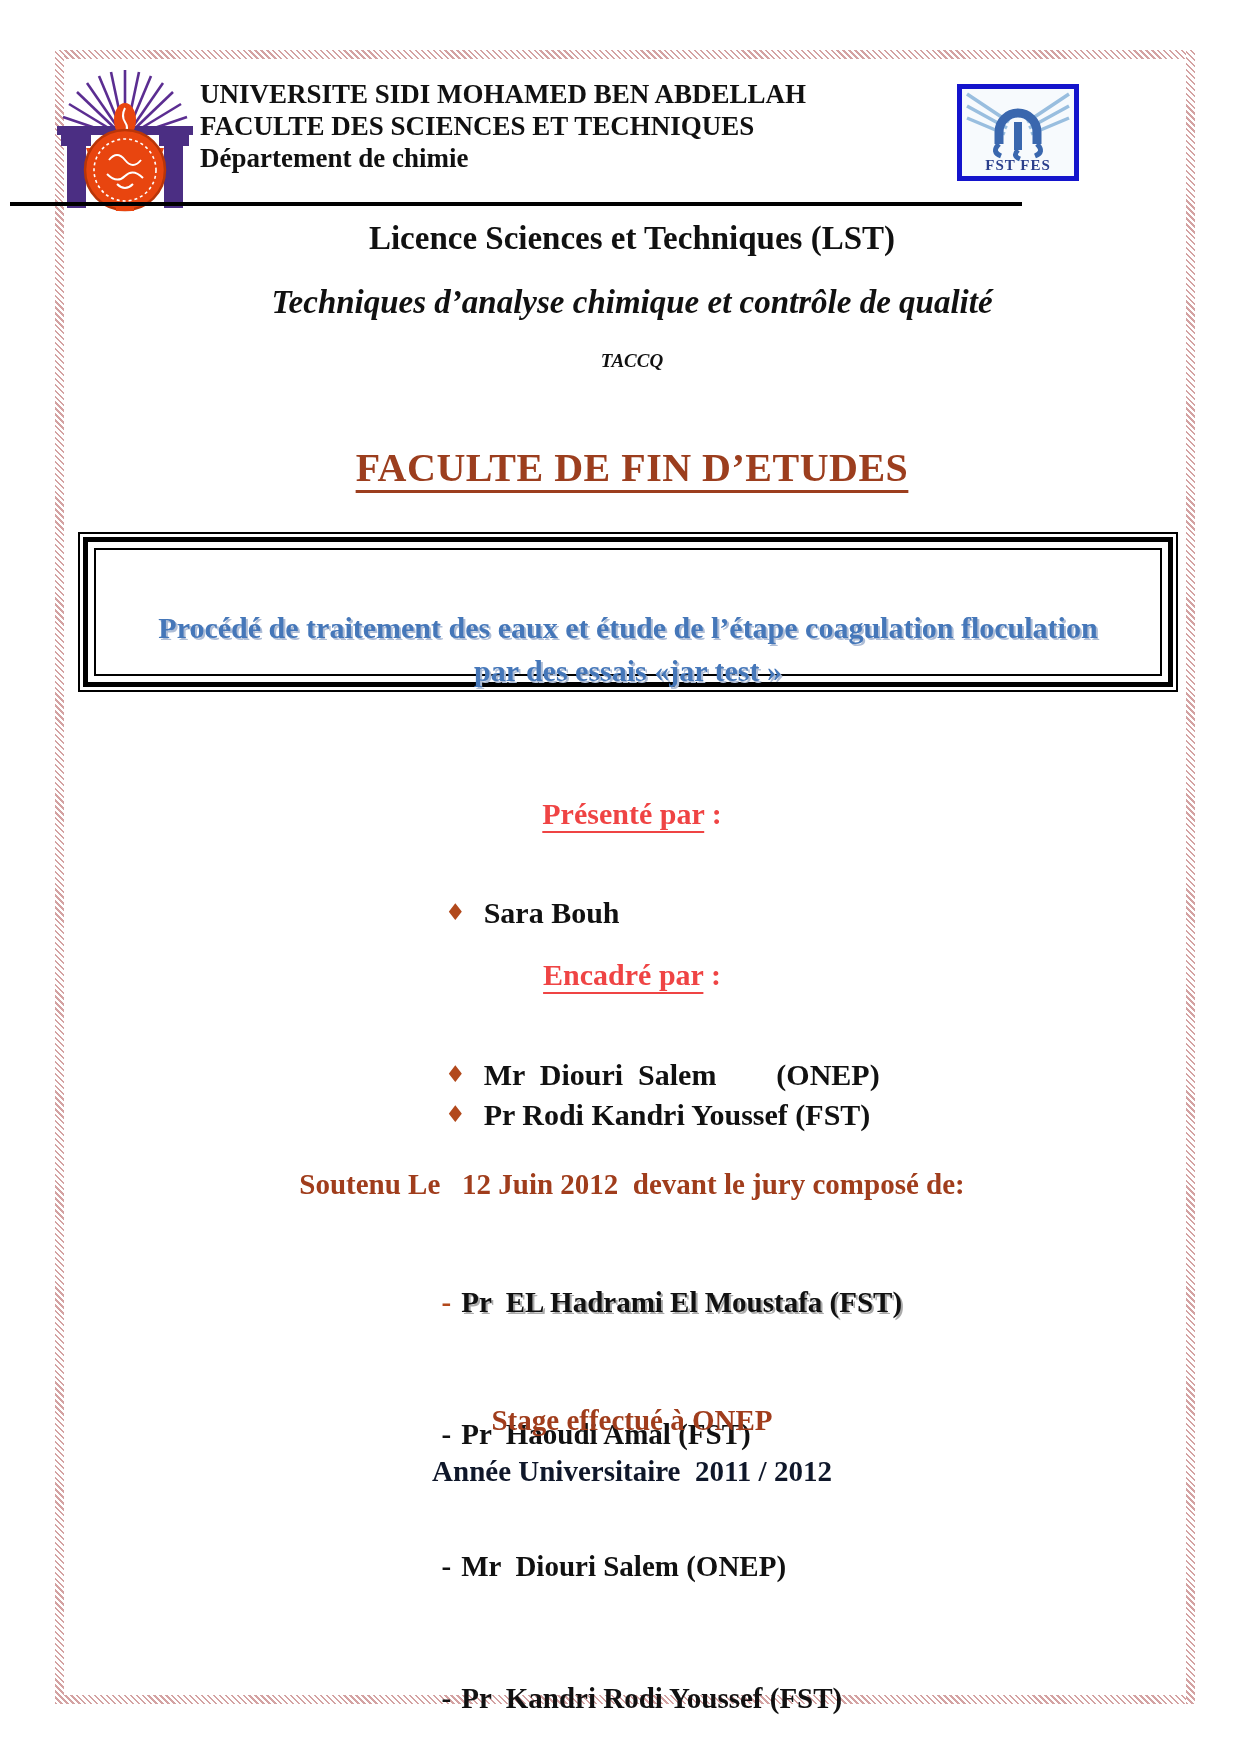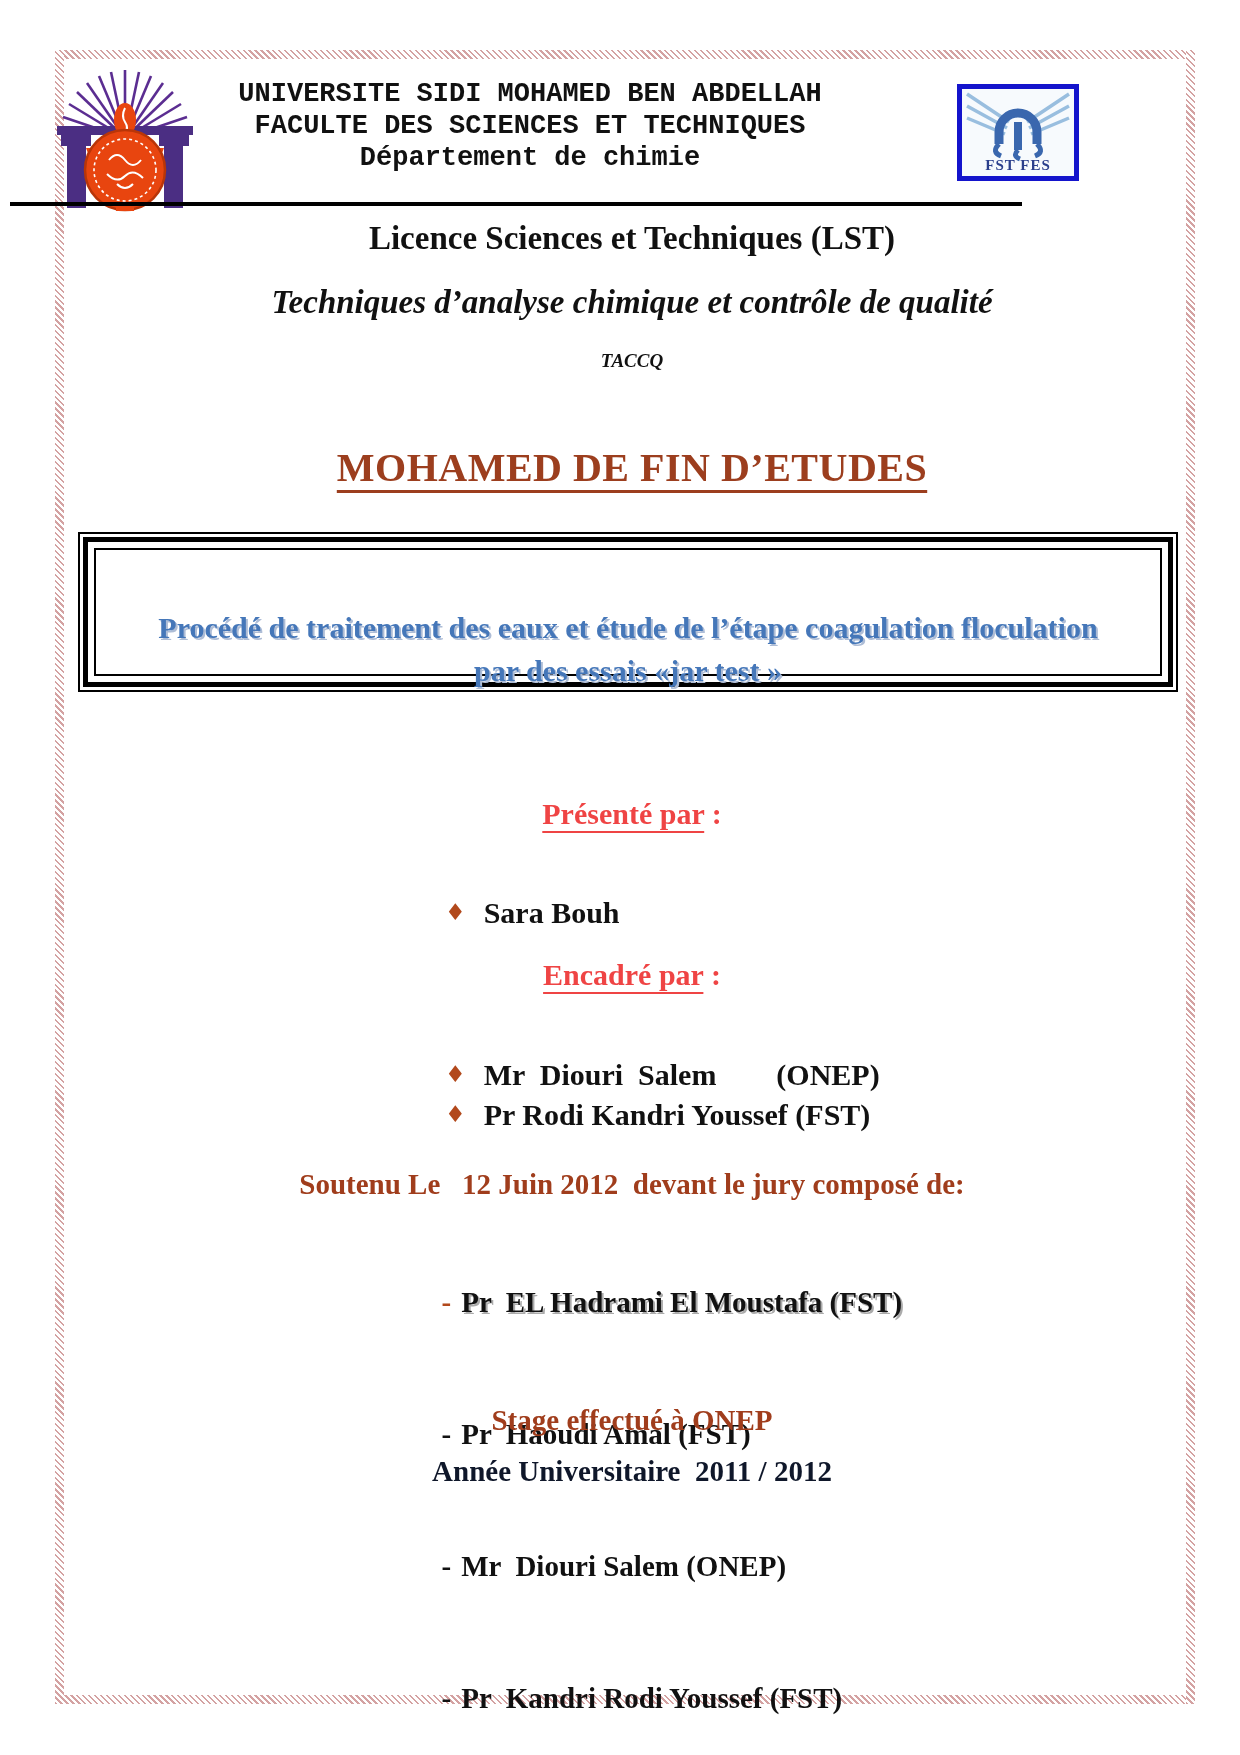--- a/index.html
+++ b/index.html
@@ -18,22 +18,22 @@
   }
   .frame-top{left:55px;top:50px;width:1140px;height:9px;}
   .frame-bottom{left:55px;top:1695px;width:1140px;height:9px;}
   .frame-left{left:55px;top:50px;width:9px;height:1654px;}
   .frame-right{left:1186px;top:50px;width:9px;height:1654px;}
 
   
   .emblem{position:absolute;left:55px;top:64px;width:140px;height:152px;}
   .header-text{
     position:absolute;left:200px;top:78px;width:660px;
-    text-align:center;
-    font-family:Liberation Mono, monospace;
+    text-align:left;
+    font-family:Liberation Serif, serif;
     font-weight:bold;font-size:27px;line-height:32px;color:#111;
     white-space:nowrap;
   }
   .fst-logo{position:absolute;left:957px;top:84px;width:122px;height:110px;}
   .rule{position:absolute;left:10px;top:202px;width:1012px;height:4px;background:#000;}
 
   
   .centered{position:absolute;left:72px;width:1120px;text-align:center;}
   .degree{top:220px;font-size:33px;font-weight:bold;}
   .specialty{top:284px;font-size:33px;font-weight:bold;font-style:italic;}
@@ -185,21 +185,21 @@
     </svg>
   </div>
 
   <div class="rule"></div>
 
   <div class="centered degree">Licence Sciences et Techniques (LST)</div>
   <div class="centered specialty">Techniques d’analyse chimique et contrôle de qualité</div>
   <div class="centered acronym">TACCQ</div>
 
   <div class="centered doc-type">
-    <span class="u">MOHAMED DE FIN D’ETUDES</span>
+    <span class="u">FACULTE DE FIN D’ETUDES</span>
   </div>
 
   <div class="title-box">
     <div class="title-box-mid">
       <div class="title-box-inner">
         <div class="main-title">Procédé de traitement des eaux et étude de l’étape coagulation floculation</div>
         <div class="main-title">par des essais «jar test »</div>
       </div>
     </div>
   </div>

